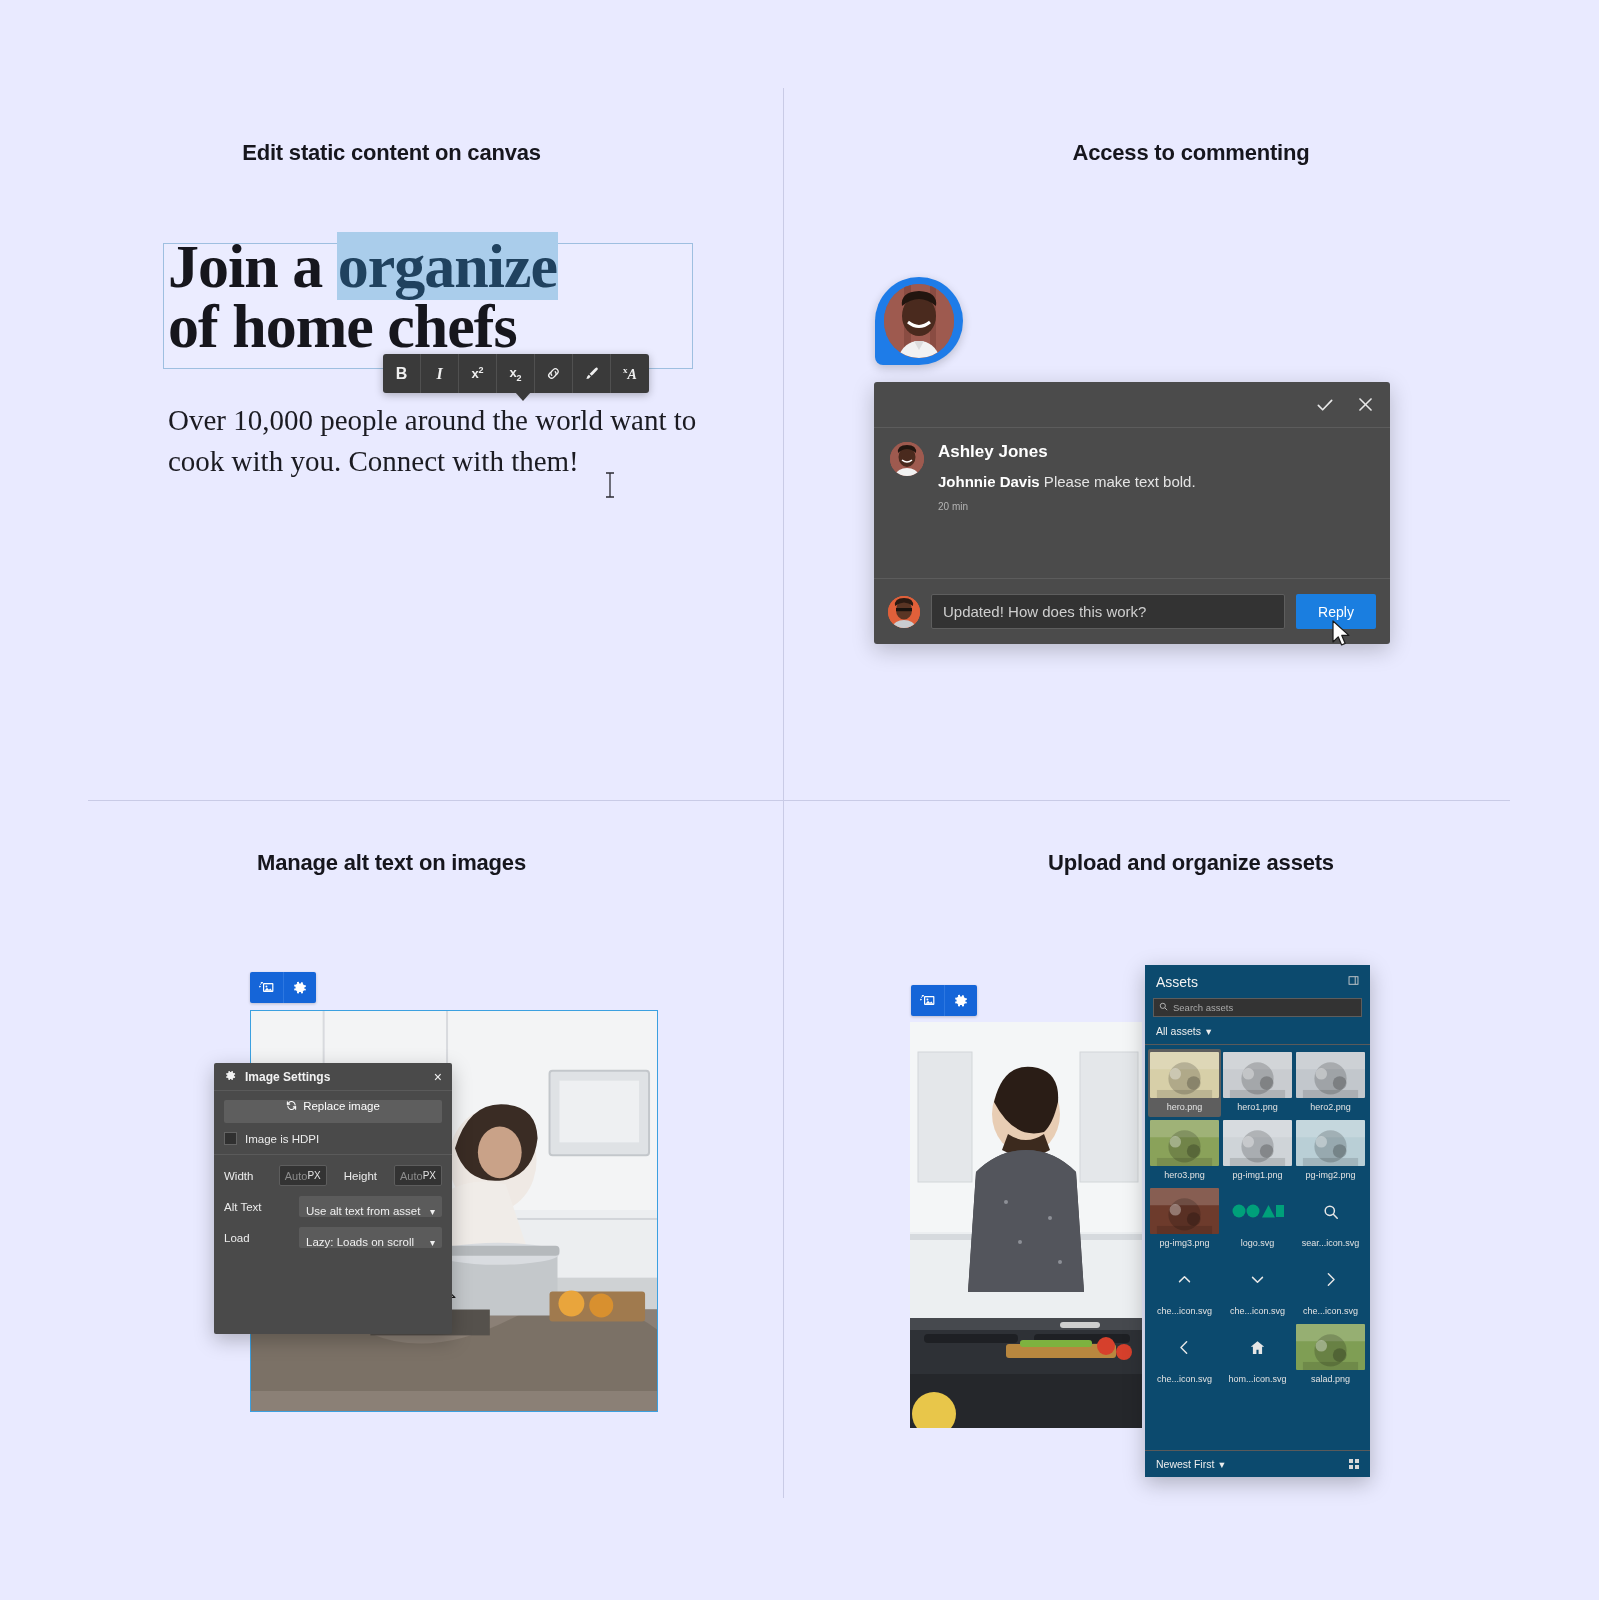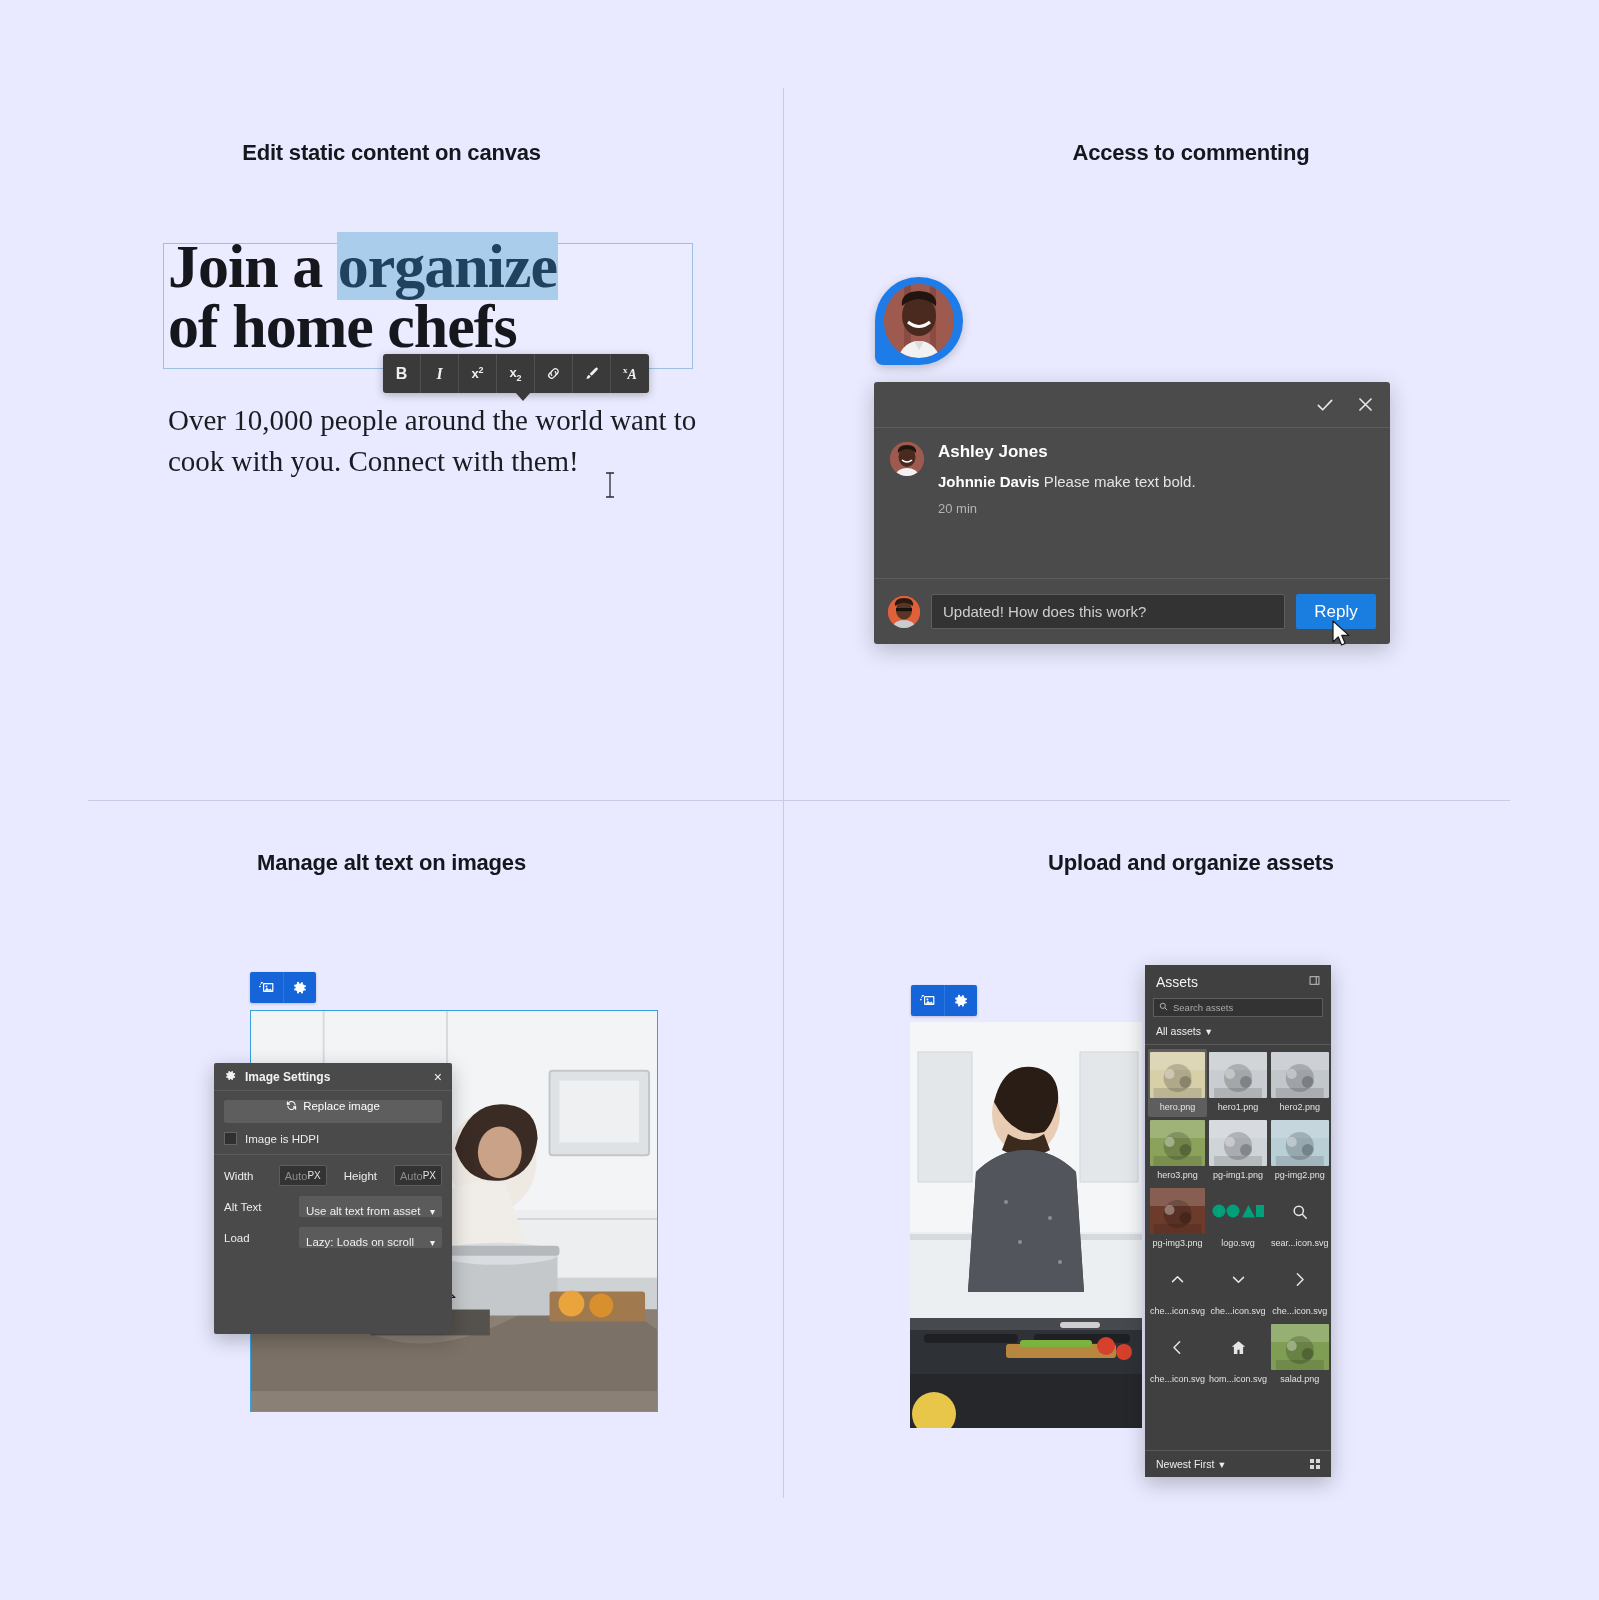--- a/index.html
+++ b/index.html
@@ -92,33 +92,33 @@
   .cp-head {
     height:46px; border-bottom:1px solid #5c5c5c;
     display:flex; align-items:center; justify-content:flex-end; padding-right:14px; gap:18px;
   }
   .cp-ico { width:22px; height:22px; display:flex; align-items:center; justify-content:center; color:#e6e6e6; }
   .cp-body { padding:14px 16px 0 16px; display:flex; gap:14px; }
   .cp-av { width:34px;height:34px;border-radius:50%;flex:none;overflow:hidden;background:#9c5a50; }
   .cp-name { font-size:17px; font-weight:bold; color:#ffffff; margin-bottom:11px; }
   .cp-msg { font-size:15px; color:#e4e4e4; margin-bottom:11px; }
   .cp-msg b { color:#ffffff; }
-  .cp-time { font-size:13px; color:#b4b4b4; }
+  .cp-time { font-size:10px; color:#b4b4b4; }
   .cp-foot {
     position:absolute; left:0; bottom:0; width:100%; height:66px;
     border-top:1px solid #5c5c5c; display:flex; align-items:center; padding:0 14px; gap:11px;
   }
   .cp-foot .cp-av { width:32px; height:32px; background:#e0603a; }
   .cp-input {
     flex:1; height:35px; background:#333333; border:1px solid #5e5e5e; border-radius:2px;
     display:flex; align-items:center; padding:0 11px; font-size:15px; color:#cfcfcf;text-align:right;
   }
   .cp-reply {
     width:80px; height:35px; background:#1a7ee0; color:#fff; border-radius:2px;
-    display:flex; align-items:center; justify-content:center; font-size:17px;
+    display:flex; align-items:center; justify-content:center; font-size:14px;
   }
   .cursor {
     position:absolute; width:18px; height:25px; pointer-events:none;
   }
 
   
   #q3 { left:0; top:850px; width:783px; height:700px; }
   .img-frame {
     position:absolute; left:250px; top:1010px; width:408px; height:402px;
     border:1px solid #3ba0e0; background:#f2f2f3; overflow:hidden;
@@ -164,22 +164,22 @@
   }
   .sp-select .cv { margin-left:auto; font-size:10px; }
 
   
   #q4 { left:783px; top:850px; width:816px; height:700px; }
   .img-frame2 {
     position:absolute; left:910px; top:1022px; width:232px; height:406px;
     background:#eceff1; overflow:hidden;
   }
   .assets-panel {
-    position:absolute; left:1145px; top:965px; width:186px; height:512px;
-    background:#404040; color:#eaeaea; z-index:6;
+    position:absolute; left:1145px; top:965px; width:225px; height:512px;
+    background:#0c4a6e; color:#eaeaea; z-index:6;
     box-shadow:0 6px 20px rgba(0,0,0,0.25); font-size:10px;
   }
   .ap-head {
     height:33px; display:flex; align-items:center; padding:0 11px;
     font-size:14px; color:#f2f2f2;
   }
   .ap-head .ap-collapse { margin-left:auto; font-size:11px; color:#cfcfcf; }
   .ap-search {
     margin:0 8px; height:19px; background:#333333; border:1px solid #5d5d5d;
     display:flex; align-items:center; gap:5px; padding:0 5px; color:#a9a9a9; font-size:9.5px;

